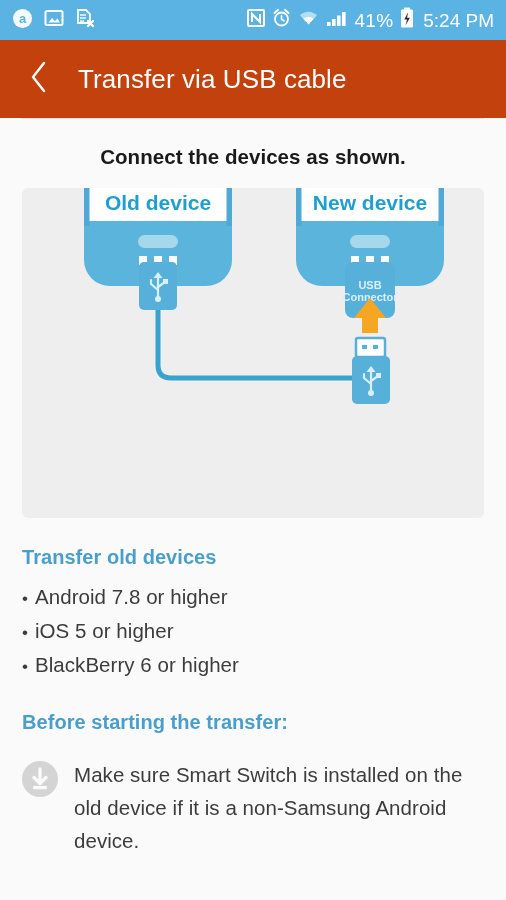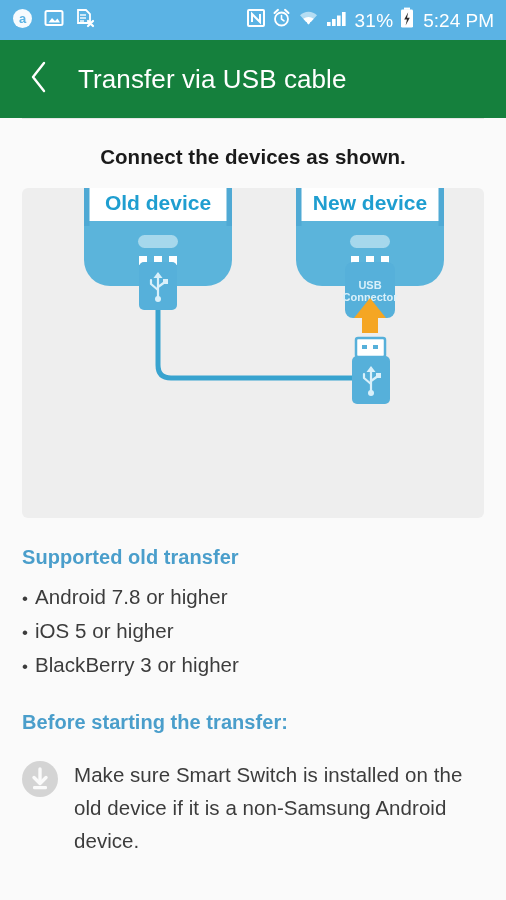--- a/index.html
+++ b/index.html
@@ -50,21 +50,21 @@
   .clock {
     font-size: 19px;
     color: #ffffff;
     line-height: 1;
     margin-left: 2px;
   }
 
   
   .app-bar {
     height: 78px;
-    background: #15803d;
+    background: #c2410c;
     display: flex;
     align-items: center;
     padding: 0 22px;
   }
   .back-btn {
     width: 34px;
     height: 34px;
     display: flex;
     align-items: center;
     justify-content: center;
@@ -215,21 +215,21 @@
         </svg>
       </span>
       <span class="sb-icon">
         <svg width="22" height="20" viewBox="0 0 22 20">
           <rect x="1" y="14" width="3.6" height="4" fill="#ffffff"></rect>
           <rect x="6" y="11" width="3.6" height="7" fill="#ffffff"></rect>
           <rect x="11" y="7.5" width="3.6" height="10.5" fill="#ffffff"></rect>
           <rect x="16" y="4" width="3.6" height="14" fill="#ffffff"></rect>
         </svg>
       </span>
-      <span class="battery-pct">31%</span>
+      <span class="battery-pct">41%</span>
       <span class="sb-icon">
         <svg width="14" height="22" viewBox="0 0 14 22">
           <rect x="4" y="0.6" width="6" height="2.2" fill="#ffffff"></rect>
           <rect x="1" y="2.6" width="12" height="18" rx="1.4" fill="#ffffff"></rect>
           <path d="M8.2 5.2 L4.2 12.4 h2.8 L5.6 18.4 L9.8 10.8 h-2.8 Z" fill="#2b2b2b"></path>
         </svg>
       </span>
       <span class="clock">5:24 PM</span>
     </div>
   </div>
@@ -314,33 +314,33 @@
             <path d="M349 196 L342 190 L342 186"></path>
             <path d="M349 193 L356 188"></path>
             <circle cx="349" cy="205" r="3" fill="#d9f0fa" stroke="none"></circle>
             <rect x="354" y="185" width="5" height="5" fill="#d9f0fa" stroke="none"></rect>
           </g>
         </g>
 
       </svg>
     </div>
 
-    <div class="section-heading-blue">Supported old transfer</div>
+    <div class="section-heading-blue">Transfer old devices</div>
     <ul class="bullet-list">
       <li class="bullet-item">
         <span class="bullet-dot">•</span>
         <span>Android 7.8 or higher</span>
       </li>
       <li class="bullet-item">
         <span class="bullet-dot">•</span>
         <span>iOS 5 or higher</span>
       </li>
       <li class="bullet-item">
         <span class="bullet-dot">•</span>
-        <span>BlackBerry 3 or higher</span>
+        <span>BlackBerry 6 or higher</span>
       </li>
     </ul>
 
     <div class="section-heading-blue">Before starting the transfer:</div>
 
     <div class="note-row">
       <span class="note-icon">
         <svg width="36" height="36" viewBox="0 0 36 36">
           <circle cx="18" cy="18" r="18" fill="#d4d4d4"></circle>
           <path d="M18 8 V19" stroke="#fafafa" stroke-width="3.4" stroke-linecap="round"></path>

